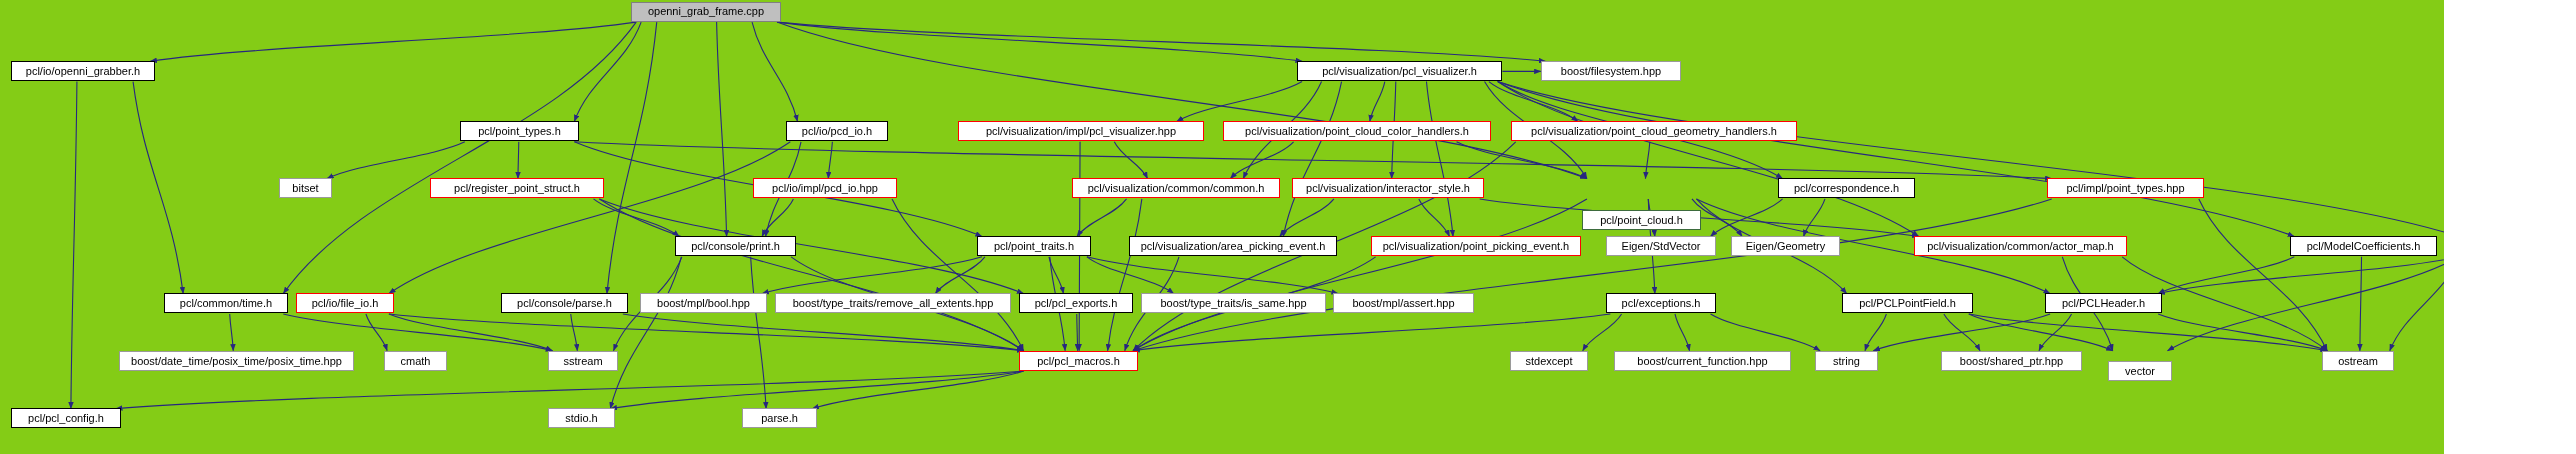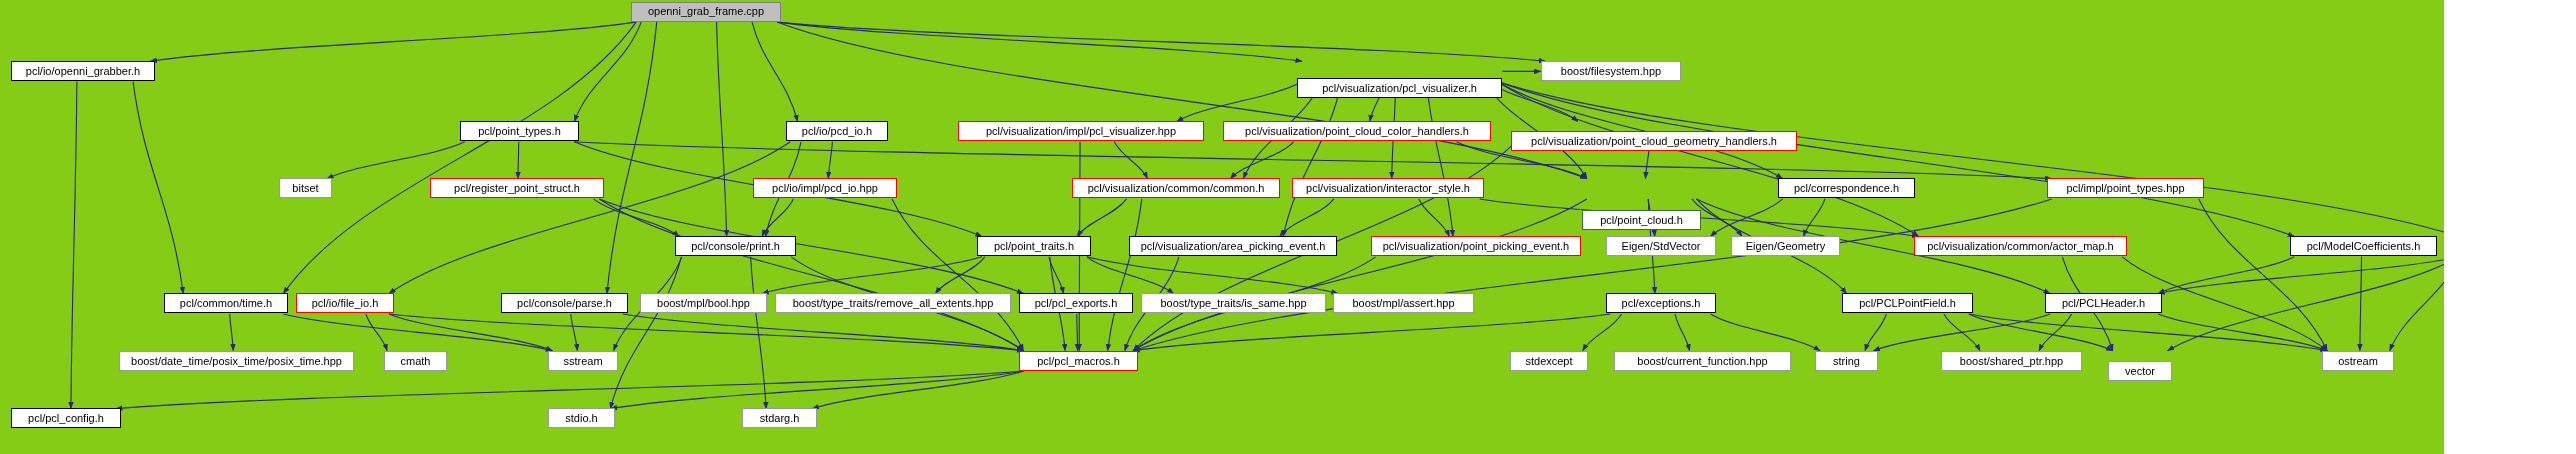--- a/index.html
+++ b/index.html
@@ -141,27 +141,27 @@
         <path d="M 2647.35 401 C 2637.7705 420.74, 2615.2794999999996 428.26, 2605.7 448" fill="none" stroke="#27277f" stroke-width="1.4" marker-end="url(#arrow)"></path>
         <path d="M 2758 401 C 2807.6800000000003 420.74, 2924.3199999999997 428.26, 2974 448" fill="none" stroke="#27277f" stroke-width="1.4" marker-end="url(#arrow)"></path>
         <path d="M 1308 474 C 1064.2 494.16, 391.79999999999995 501.84, 148 522" fill="none" stroke="#27277f" stroke-width="1.4" marker-end="url(#arrow)"></path>
         <path d="M 1308 474 C 1186.56 494.16, 901.4399999999999 501.84, 780 522" fill="none" stroke="#27277f" stroke-width="1.4" marker-end="url(#arrow)"></path>
         <path d="M 1308 474 C 1245.9 494.16, 1100.1 501.84, 1038 522" fill="none" stroke="#27277f" stroke-width="1.4" marker-end="url(#arrow)"></path>
       </g>
   </svg>
   <div id="node-layer">
       <div class="node root" style="left: 631px; top: 1.6px; width: 150px;">openni_grab_frame.cpp</div>
       <div class="node" style="left: 11px; top: 61px; width: 144px;">pcl/io/openni_grabber.h</div>
-      <div class="node" style="left: 1297px; top: 61px; width: 205px; margin-top: 17px;">pcl/visualization/pcl_visualizer.h</div>
+      <div class="node" style="left: 1297px; top: 61px; width: 205px;">pcl/visualization/pcl_visualizer.h</div>
       <div class="node grey-border" style="left: 1541px; top: 61px; width: 140px;">boost/filesystem.hpp</div>
       <div class="node" style="left: 460px; top: 121px; width: 119px;">pcl/point_types.h</div>
       <div class="node" style="left: 786px; top: 121px; width: 102px;">pcl/io/pcd_io.h</div>
       <div class="node red" style="left: 958px; top: 121px; width: 246px;">pcl/visualization/impl/pcl_visualizer.hpp</div>
       <div class="node red" style="left: 1223px; top: 121px; width: 268px;">pcl/visualization/point_cloud_color_handlers.h</div>
-      <div class="node red" style="left: 1511px; top: 131px; width: 286px; text-align: center;">pcl/visualization/point_cloud_geometry_handlers.h</div>
+      <div class="node red" style="left: 1511px; top: 121px; width: 286px; text-align: center;">pcl/visualization/point_cloud_geometry_handlers.h</div>
       <div class="node grey-border" style="left: 279px; top: 178px; width: 53px;">bitset</div>
       <div class="node red" style="left: 430px; top: 178px; width: 174px;">pcl/register_point_struct.h</div>
       <div class="node red" style="left: 753px; top: 178px; width: 144px;">pcl/io/impl/pcd_io.hpp</div>
       <div class="node red" style="left: 1072px; top: 178px; width: 208px;">pcl/visualization/common/common.h</div>
       <div class="node red" style="left: 1292px; top: 178px; width: 192px;">pcl/visualization/interactor_style.h</div>
       <div class="node green-border" style="left: 1582px; top: 178px; width: 119px; margin-top: 32px;">pcl/point_cloud.h</div>
       <div class="node" style="left: 1778px; top: 178px; width: 137px; text-align: center;">pcl/correspondence.h</div>
       <div class="node red" style="left: 2047px; top: 178px; width: 157px;">pcl/impl/point_types.hpp</div>
       <div class="node" style="left: 675px; top: 236px; width: 121px;">pcl/console/print.h</div>
       <div class="node" style="left: 977px; top: 236px; width: 114px;">pcl/point_traits.h</div>
@@ -188,16 +188,16 @@
       <div class="node grey-border" style="left: 548px; top: 351px; width: 70px;">sstream</div>
       <div class="node red" style="left: 1019px; top: 351px; width: 119px;">pcl/pcl_macros.h</div>
       <div class="node grey-border" style="left: 1510px; top: 351px; width: 78px;">stdexcept</div>
       <div class="node grey-border" style="left: 1614px; top: 351px; width: 177px; text-align: right;">boost/current_function.hpp</div>
       <div class="node grey-border" style="left: 1815px; top: 351px; width: 63px;">string</div>
       <div class="node grey-border" style="left: 1941px; top: 351px; width: 141px;">boost/shared_ptr.hpp</div>
       <div class="node grey-border" style="left: 2108px; top: 361px; width: 64px;">vector</div>
       <div class="node grey-border" style="left: 2322px; top: 351px; width: 72px;">ostream</div>
       <div class="node" style="left: 11px; top: 408px; width: 110px;">pcl/pcl_config.h</div>
       <div class="node grey-border" style="left: 548px; top: 408px; width: 67px;">stdio.h</div>
-      <div class="node grey-border" style="left: 742px; top: 408px; width: 75px;">stdarg.h</div>
+      <div class="node grey-border" style="left: 742px; top: 408px; width: 75px;">parse.h</div>
     </div>
 </div>
 
 
 </body></html>

